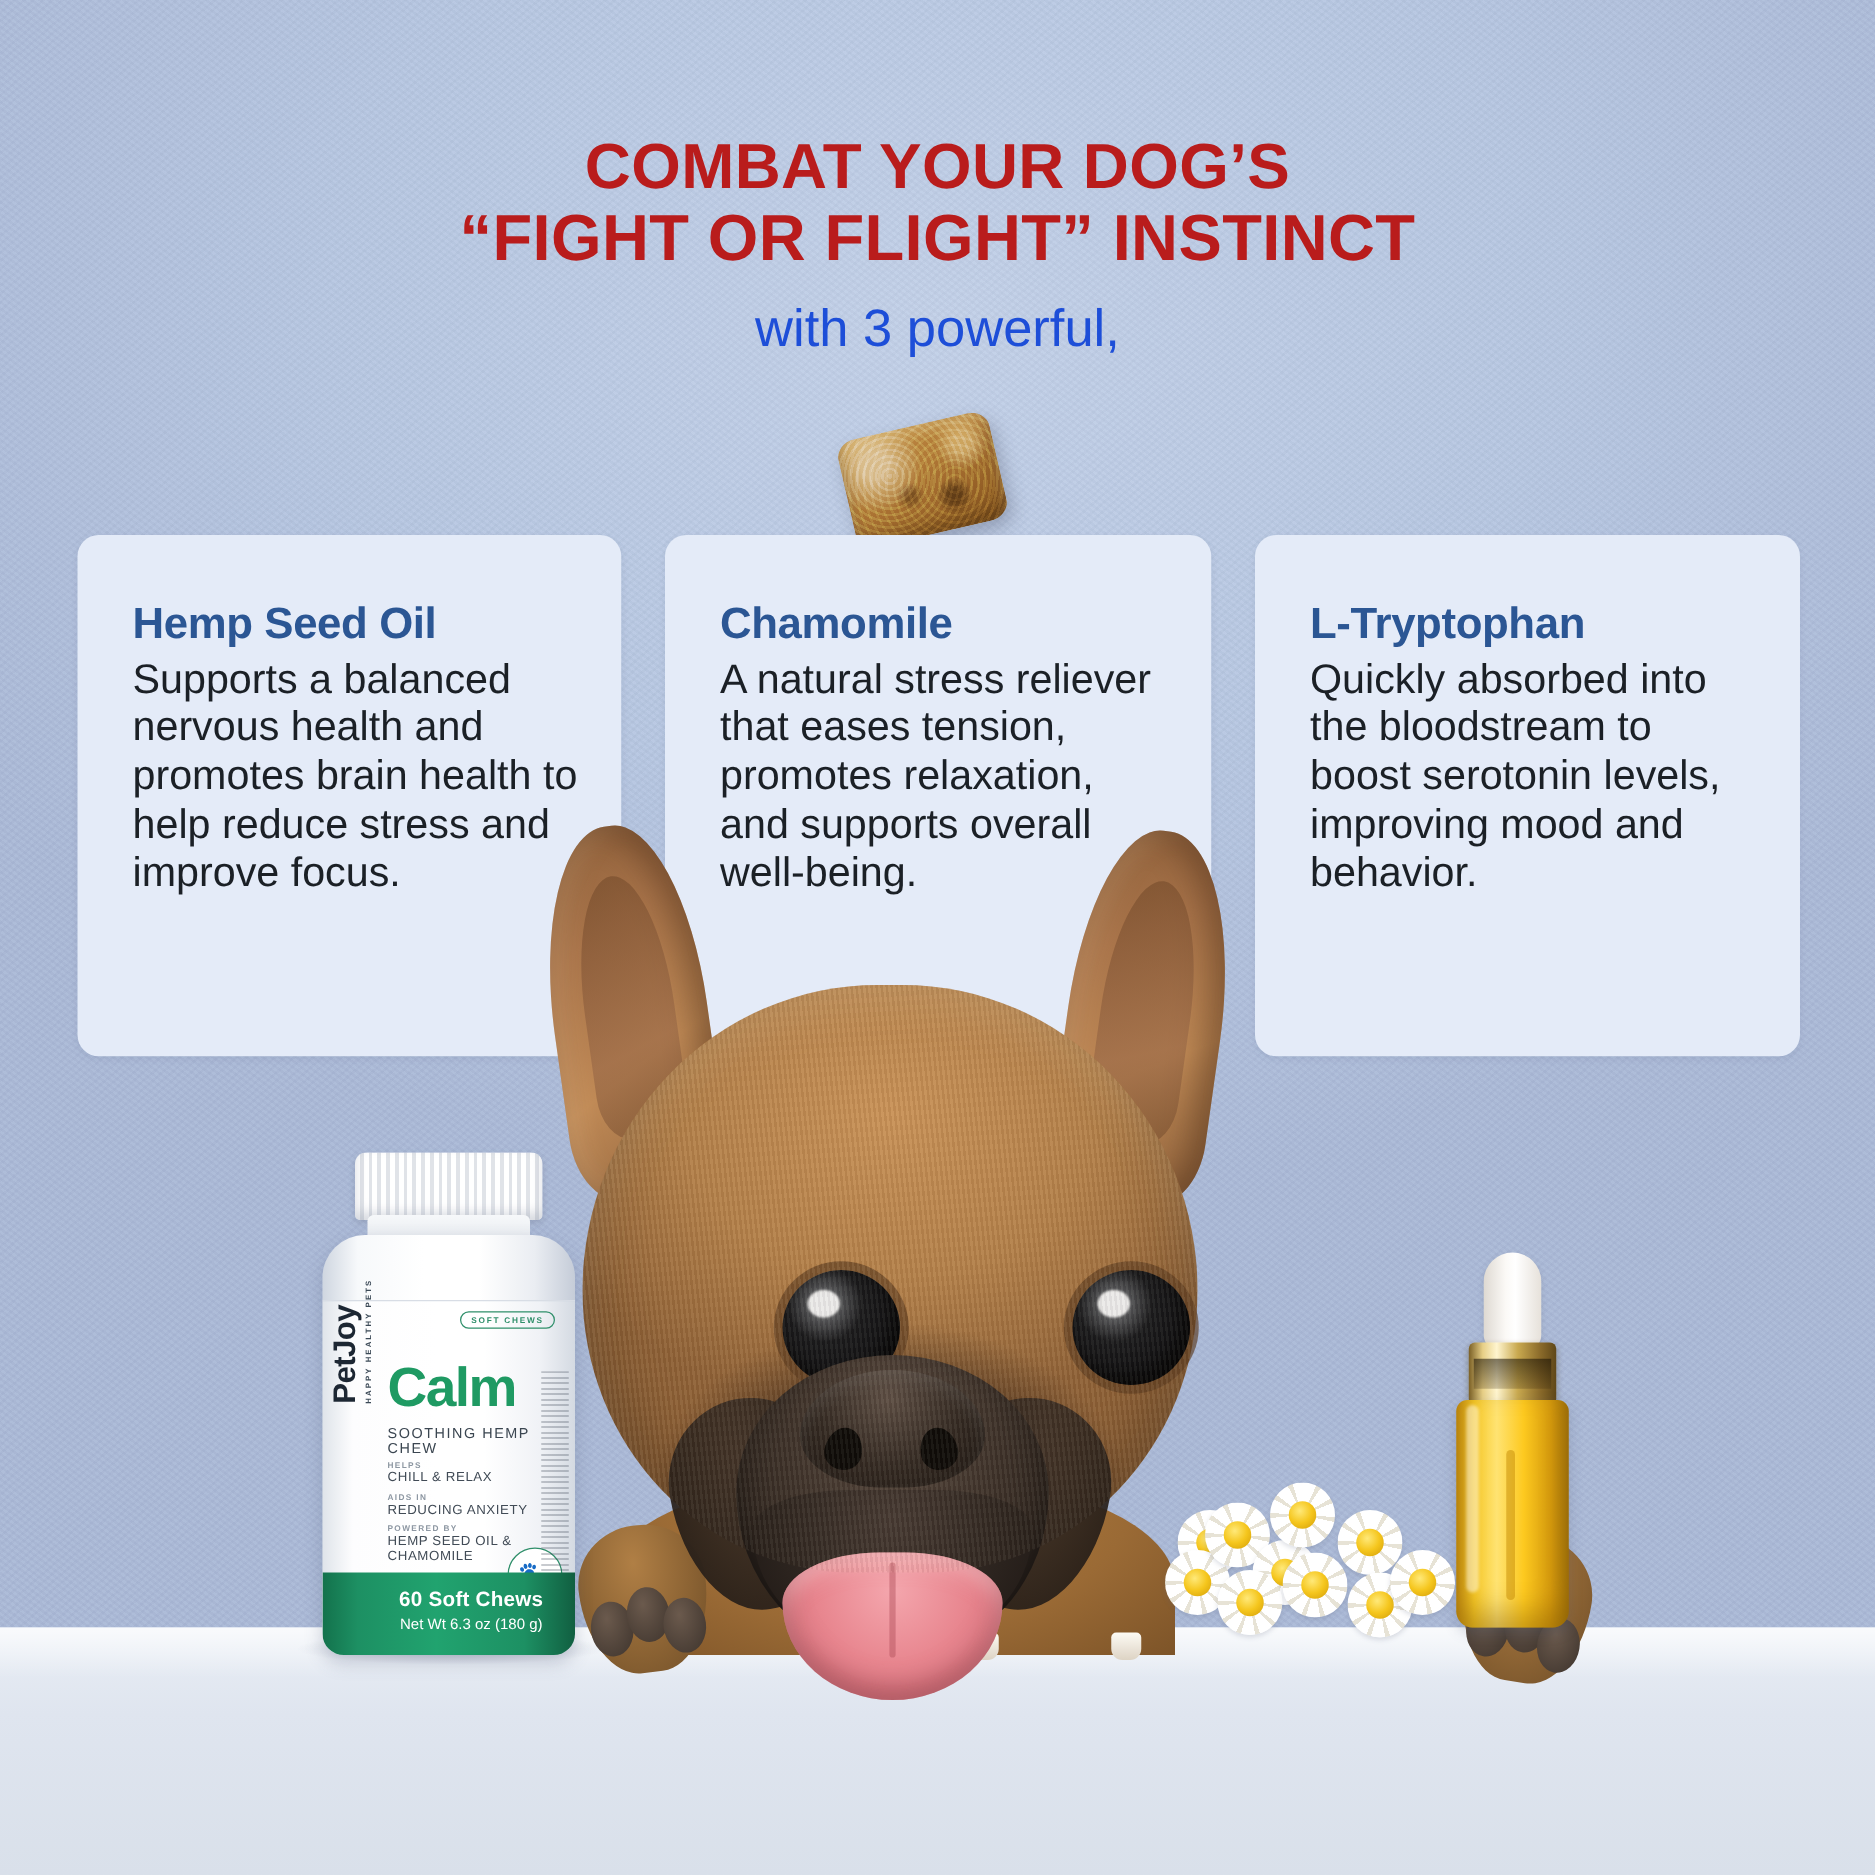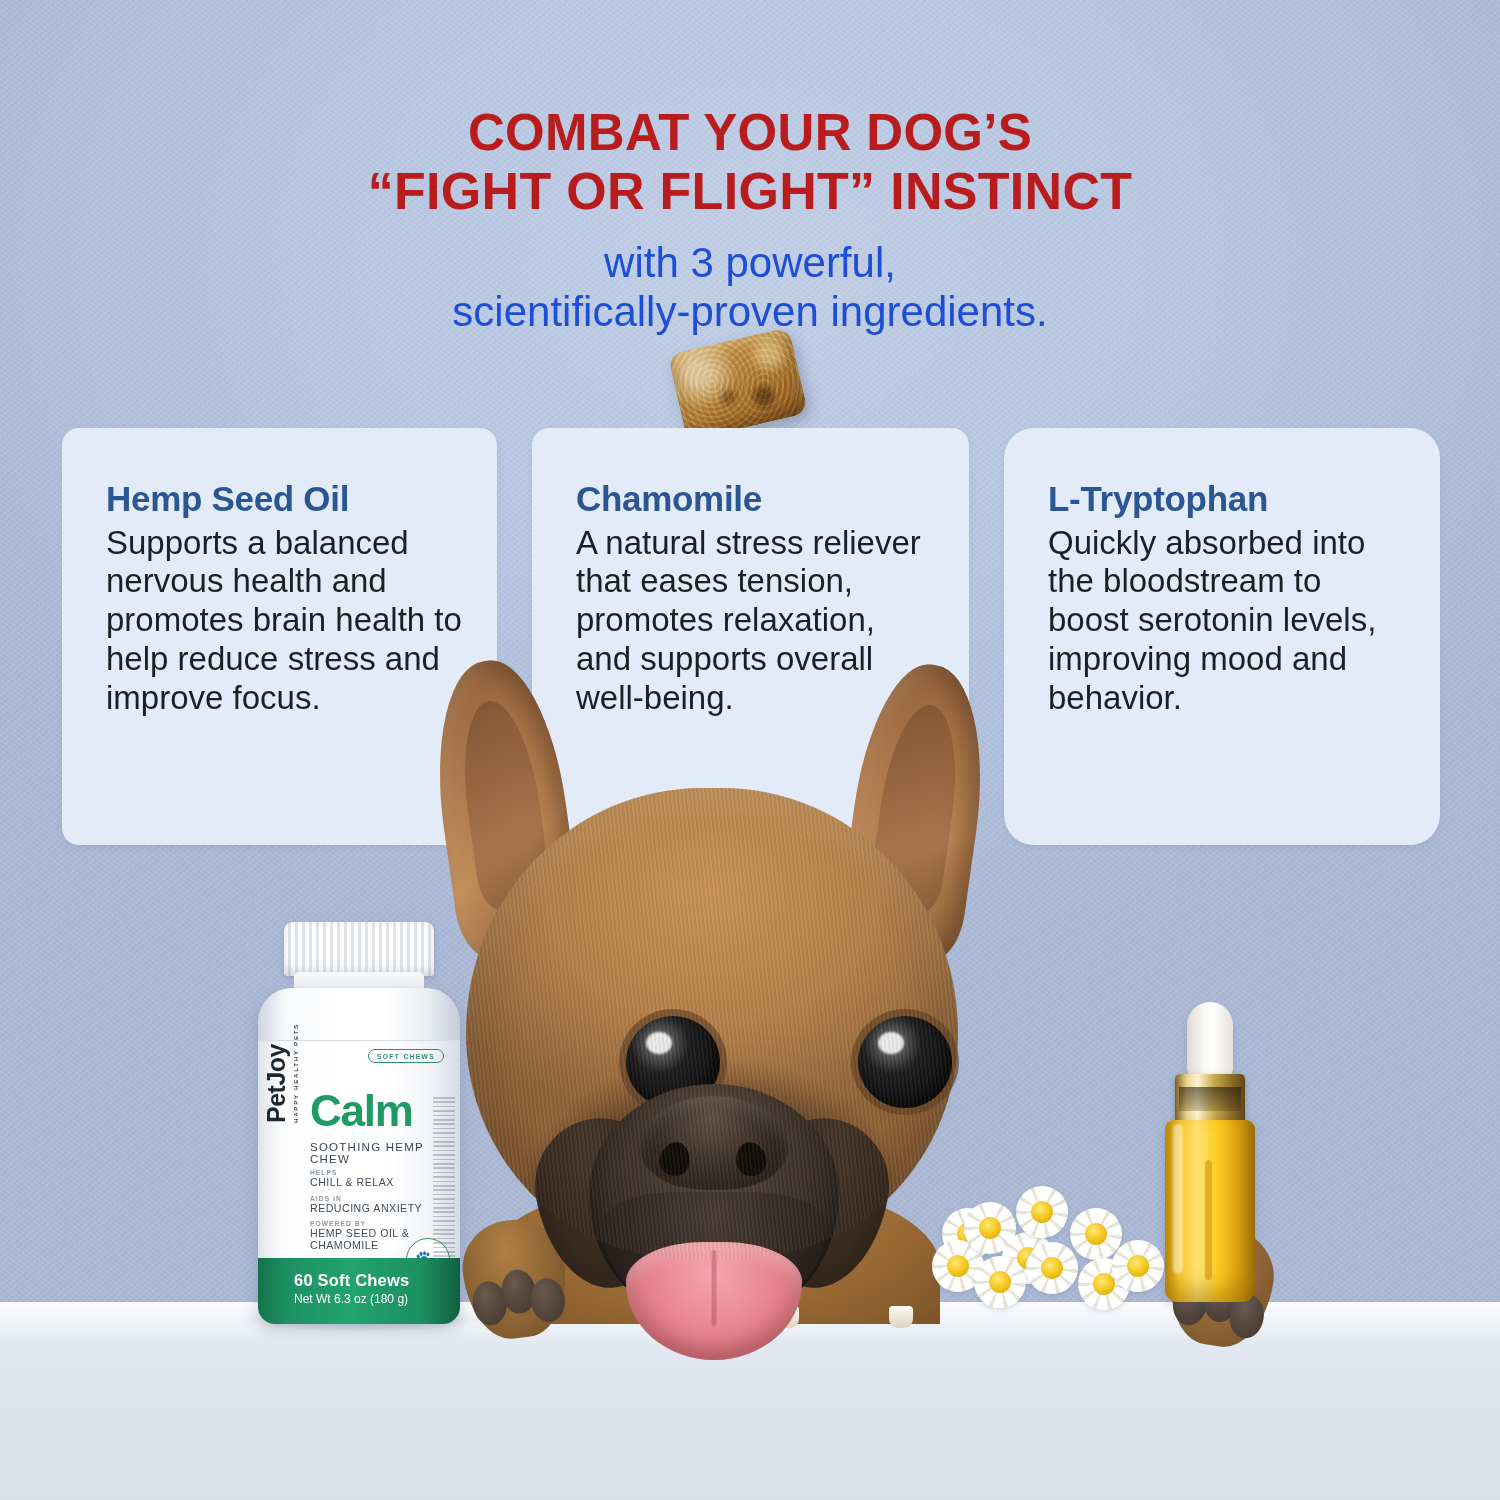--- a/index.html
+++ b/index.html
@@ -70,21 +70,21 @@
   }
 
   
   .card{
     position:absolute; top:428px; height:417px;
     background:#e4ebf8; border-radius:17px;
     box-shadow:0 2px 5px rgba(80,95,130,.12);
   }
   #card-0{ left:62px;   width:435px; }
   #card-1{ left:532px;  width:437px; }
-  #card-2{ left:1004px; width:436px;border-radius:30px; }
+  #card-2{ left:1004px; width:436px; }
   .card-inner{ padding:52px 34px 0 44px; }
   .card h3{
     color:#2b5694; font-weight:bold; font-size:35px; line-height:1.1;
     letter-spacing:-.3px; margin-bottom:5px; white-space:nowrap;
   }
   .card p{ color:#1b2026; font-size:33px; line-height:1.18; font-weight:400; }
 
   
   .dog{ position:absolute; left:380px; top:660px; width:660px; height:650px; }
   .ear{
@@ -249,21 +249,21 @@
   .claims .v{ color:#414b56; font-size:10.6px; letter-spacing:.5px; margin-bottom:6.5px; }
   .paw-badge{
     position:absolute; right:10px; bottom:42px; width:44px; height:44px;
     border-radius:50%; border:1.6px solid #2f8f6a; background:#fff;
     display:flex; align-items:center; justify-content:center;
     font-size:21px; color:#15181c; line-height:1;
   }
   .b-green{
     position:absolute; left:0; bottom:0; width:202px; height:66px;
     background:linear-gradient(90deg,#13724c 0%,#1d9063 14%,#21a36f 45%,#1d9063 80%,#115f41 100%);
-    color:#fff; padding-top:13px;padding-left:36px;
+    color:#fff; text-align:center; padding-top:13px;padding-left:36px;
   }
   .b-green .cnt{ font-size:16.5px; font-weight:bold; letter-spacing:.2px; }
   .b-green .wt{ font-size:12px; margin-top:2px; }
   .b-side{
     position:absolute; right:5px; top:56px; width:22px; height:272px;
     background:repeating-linear-gradient(180deg, rgba(55,65,80,.55) 0 1.6px, rgba(0,0,0,0) 1.6px 4.4px);
     opacity:.5;
   }
   .b-shadow{
     position:absolute; left:236px; top:1306px; width:250px; height:26px;
@@ -336,21 +336,20 @@
 <div class="bg-wall"></div>
 <div class="bg-floor"></div>
 <div class="floor-sheen"></div>
 
 <div class="headline">
   <div>COMBAT YOUR DOG’S</div>
   <div class="l2">“FIGHT OR FLIGHT” INSTINCT</div>
 </div>
 <div class="subhead">
   <div>with 3 powerful,</div>
-  <div>scientifically-proven ingredients.</div>
 </div>
 
 <div class="treat"></div>
 
 <div class="card" id="card-0">
   <div class="card-inner">
     <h3>Hemp Seed Oil</h3>
     <p>Supports a balanced nervous health and promotes brain health to help reduce stress and improve focus.</p>
   </div>
 </div>

